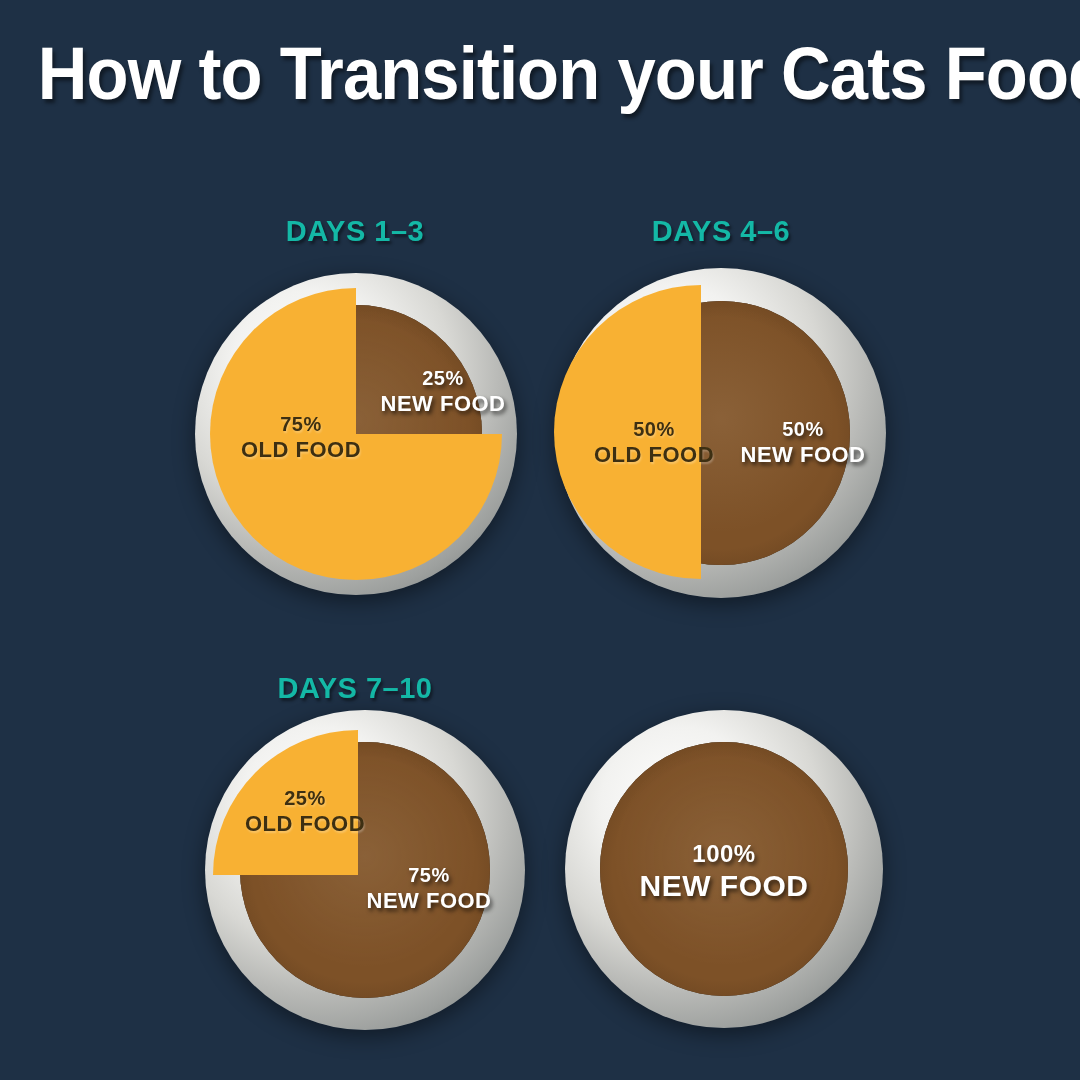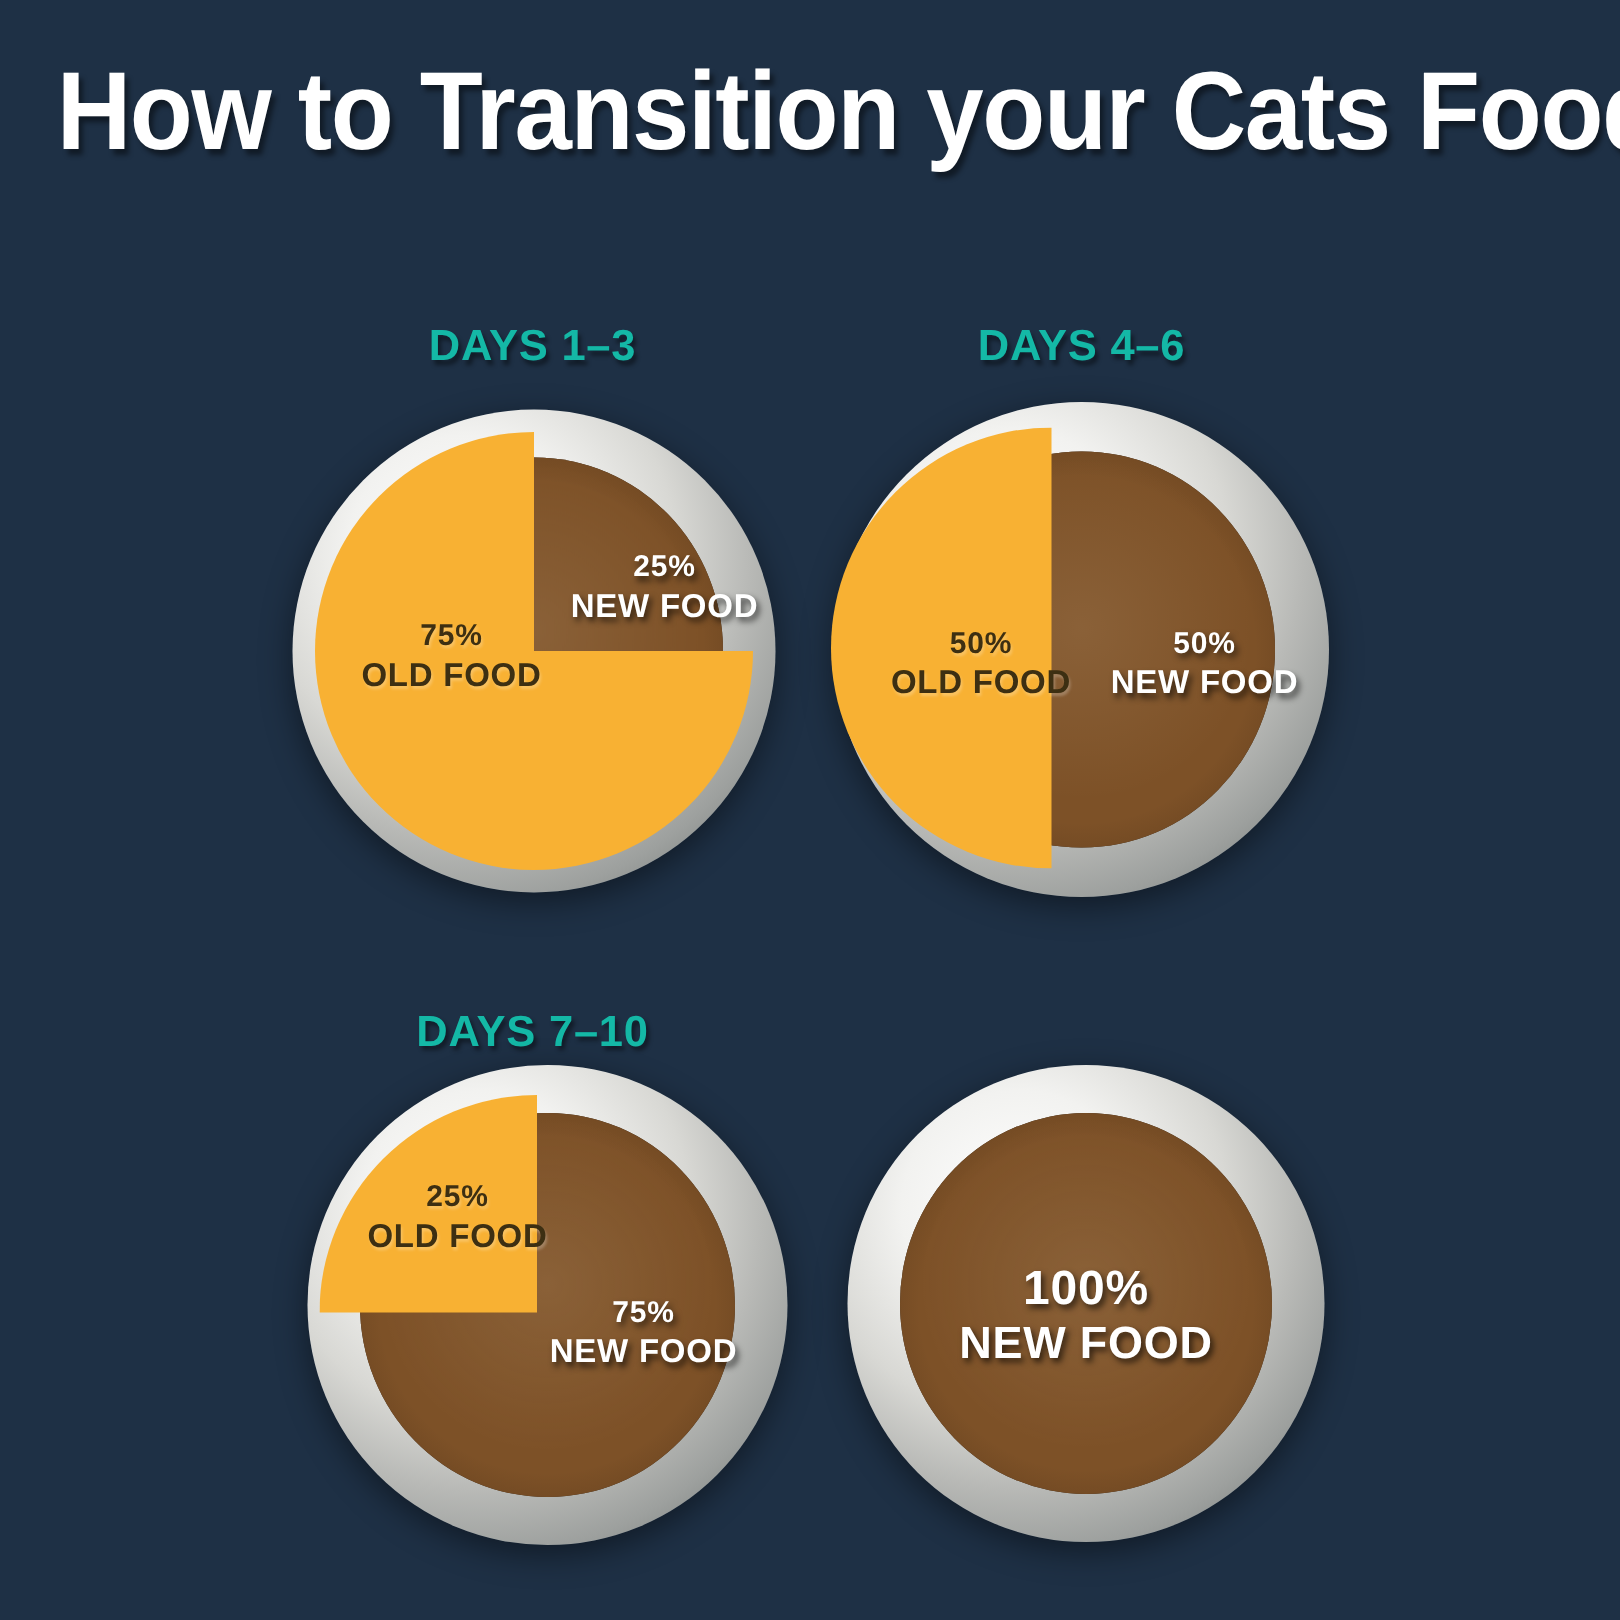--- a/index.html
+++ b/index.html
@@ -134,21 +134,21 @@
     text-align: center;
     font-weight: 700;
     line-height: 1.18;
     white-space: nowrap;
     letter-spacing: 0.5px;
   }
   .label .pct  { display: block; font-size: 20px; }
   .label .what { display: block; font-size: 22px; }
   .label.dark  { color: #3d2f12; text-shadow: 1px 2px 2px rgba(255,255,255,0.25); }
   .label.light { color: #ffffff; text-shadow: 2px 3px 4px rgba(0,0,0,0.65); }
-  .label.big .pct  { font-size: 32px; }
+  .label.big .pct  { font-size: 24px; }
   .label.big .what { font-size: 30px; }
 </style>
 </head>
 <body>
 
 <div id="title">How to Transition your Cats Food</div>
 
 <div class="panel" style="left:170px; top:215px; width:370px; height:400px;">
 
   <div class="panel-title" style="top:0px;">DAYS 1–3</div>

